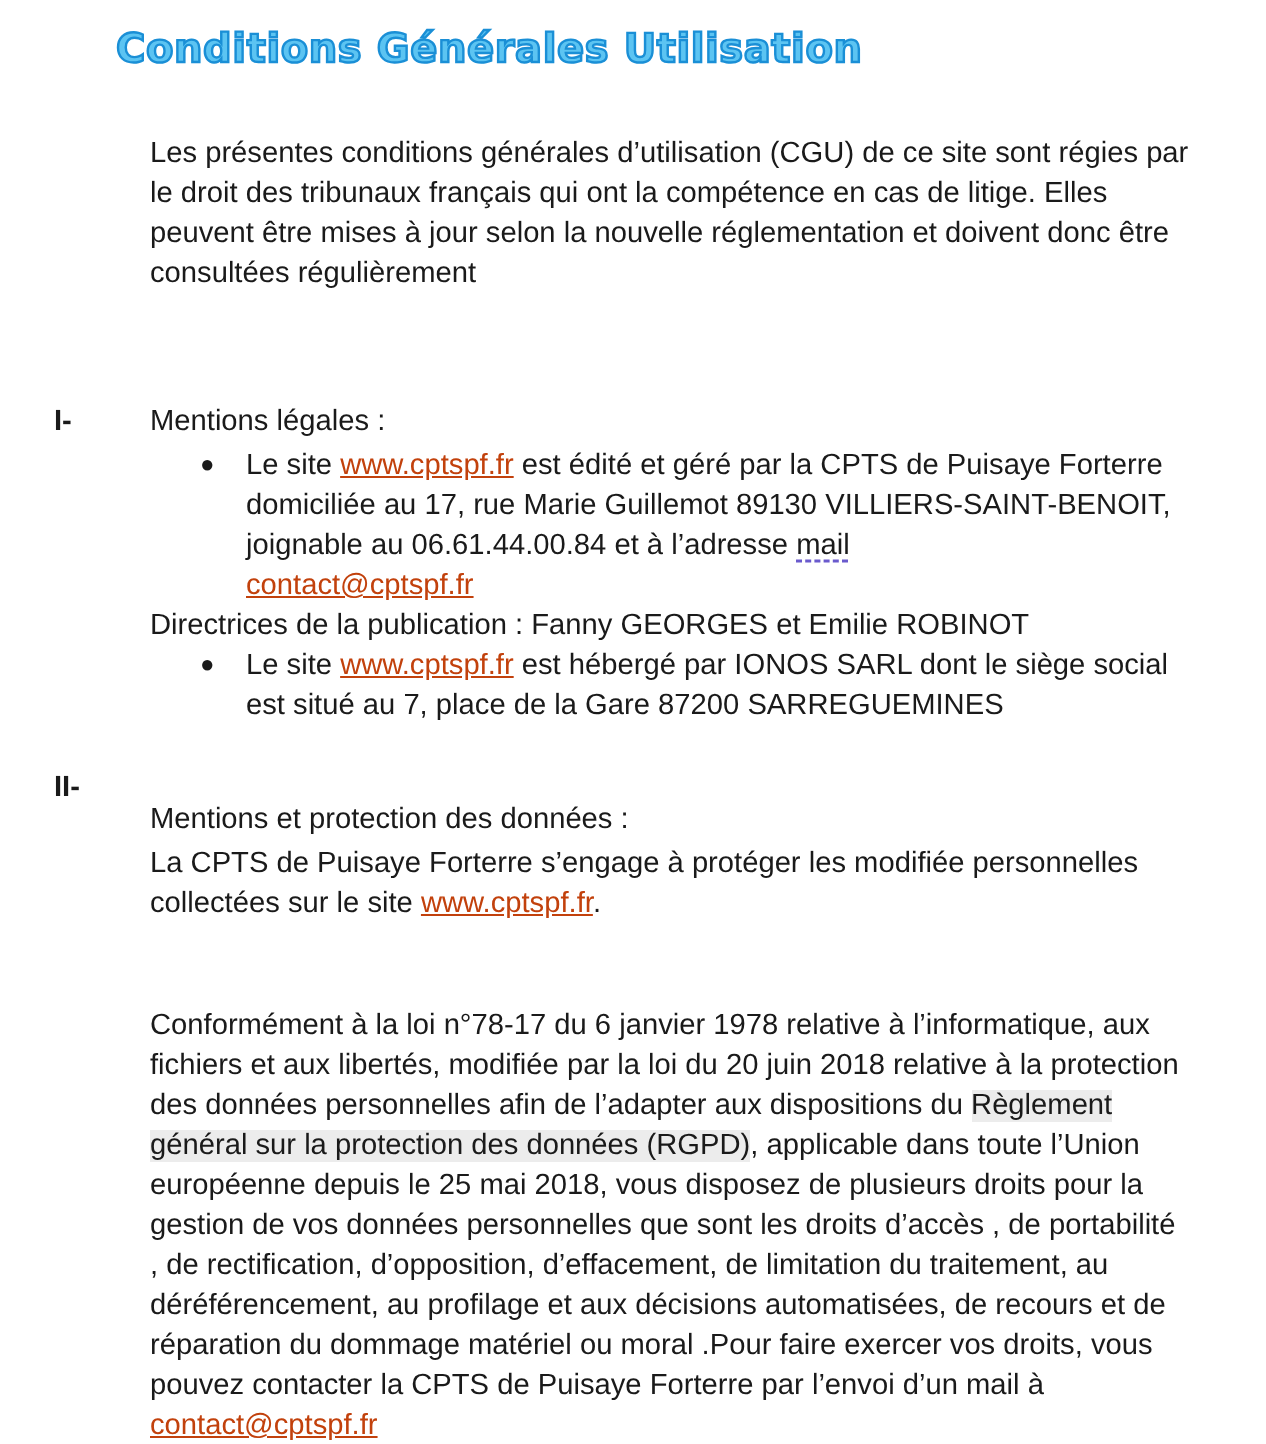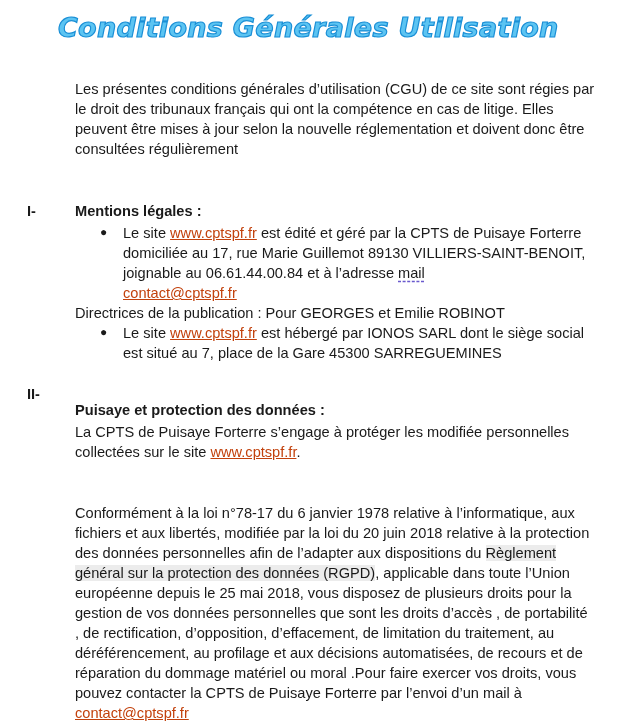--- a/index.html
+++ b/index.html
@@ -4,30 +4,29 @@
 <style>
   html, body { margin: 0; padding: 0; background: #ffffff; }
   body {
     width: 633px; height: 722px; overflow: hidden; position: relative;
     font-family: "Liberation Sans", sans-serif; color: #1a1a1a;
     font-size: 14.6px;
   }
   .title {
     position: absolute; left: 58px; top: 12px;
     font-family: "DejaVu Sans", sans-serif; font-weight: bold;
-    font-size: 27px; letter-spacing: 0.3px;
+    font-size: 20px; letter-spacing: 0.3px;
     color: #5cc4f2;
     -webkit-text-stroke: 1.2px #1a8fd6;
     white-space: nowrap;
-    font-style: italic;
   }
   .p { position: absolute; left: 75px; width: 525px; line-height: 20px; margin: 0; }
-  .intro { top: 67px; margin-top: 12px; }
+  .intro { top: 67px; }
   .sec-num { position: absolute; left: 27px; font-weight: bold; }
-  .sec-head { position: absolute; left: 75px; font-weight: bold; }
+  .sec-head { position: absolute; left: 75px; font-weight: normal; }
   .bullet-block { position: absolute; left: 123px; width: 470px; line-height: 20px; }
   .bullet-dot { position: absolute; left: 100px; font-size: 12px; }
   a, .link { color: #c2410c; text-decoration: underline; }
   .mail-word { text-decoration: underline dashed #6a5acd; text-underline-offset: 3px; text-align: center; }
   .hl { background: #ececec; }
 </style>
 </head>
 <body>
 
 <div class="title">Conditions Générales Utilisation</div>
@@ -35,29 +34,29 @@
 <p class="p intro">Les présentes conditions générales d’utilisation (CGU) de ce site sont régies par le droit des tribunaux français qui ont la compétence en cas de litige. Elles peuvent être mises à jour selon la nouvelle réglementation et doivent donc être consultées régulièrement</p>
 
 <div class="sec-num" style="top:203px">I-</div>
 <div class="sec-head" style="top:203px">Mentions légales :</div>
 
 <div class="bullet-dot" style="top:225px">●</div>
 <div class="bullet-block" style="top:223px">
   <span>Le site </span><a class="link">www.cptspf.fr</a><span> est édité et géré par la CPTS de Puisaye Forterre domiciliée au 17, rue Marie Guillemot 89130 VILLIERS-SAINT-BENOIT, joignable au 06.61.44.00.84 et à l’adresse </span><span class="mail-word">mail</span><br><a class="link">contact@cptspf.fr</a>
 </div>
 
-<div class="p" style="top:303px">Directrices de la publication : Pour GEORGES et Emilie ROBINOT</div>
+<div class="p" style="top:303px">Directrices de la publication : Fanny GEORGES et Emilie ROBINOT</div>
 
 <div class="bullet-dot" style="top:325px">●</div>
 <div class="bullet-block" style="top:323px">
-  <span>Le site </span><a class="link">www.cptspf.fr</a><span> est hébergé par IONOS SARL dont le siège social est situé au 7, place de la Gare 45300 SARREGUEMINES</span>
+  <span>Le site </span><a class="link">www.cptspf.fr</a><span> est hébergé par IONOS SARL dont le siège social est situé au 7, place de la Gare 87200 SARREGUEMINES</span>
 </div>
 
 <div class="sec-num" style="top:386px">II-</div>
-<div class="sec-head" style="top:402px">Puisaye et protection des données :</div>
+<div class="sec-head" style="top:402px">Mentions et protection des données :</div>
 
 <div class="p" style="top:422px; width:520px">
   <span>La CPTS de Puisaye Forterre s’engage à protéger les modifiée personnelles collectées sur le site </span><a class="link">www.cptspf.fr</a><span>.</span>
 </div>
 
 <div class="p" style="top:503px; width:515px">
   <span>Conformément à la loi n°78-17 du 6 janvier 1978 relative à l’informatique, aux fichiers et aux libertés, modifiée par la loi du 20 juin 2018 relative à la protection des données personnelles afin de l’adapter aux dispositions du </span><span class="hl">Règlement général sur la protection des données (RGPD)</span><span>, applicable dans toute l’Union européenne depuis le 25 mai 2018, vous disposez de plusieurs droits pour la gestion de vos données personnelles que sont les droits d’accès , de portabilité , de rectification, d’opposition, d’effacement, de limitation du traitement, au déréférencement, au profilage et aux décisions automatisées, de recours et de réparation du dommage matériel ou moral .Pour faire exercer vos droits, vous pouvez contacter la CPTS de Puisaye Forterre par l’envoi d’un mail à </span><br><a class="link">contact@cptspf.fr</a>
 </div>
 
 </body></html>

